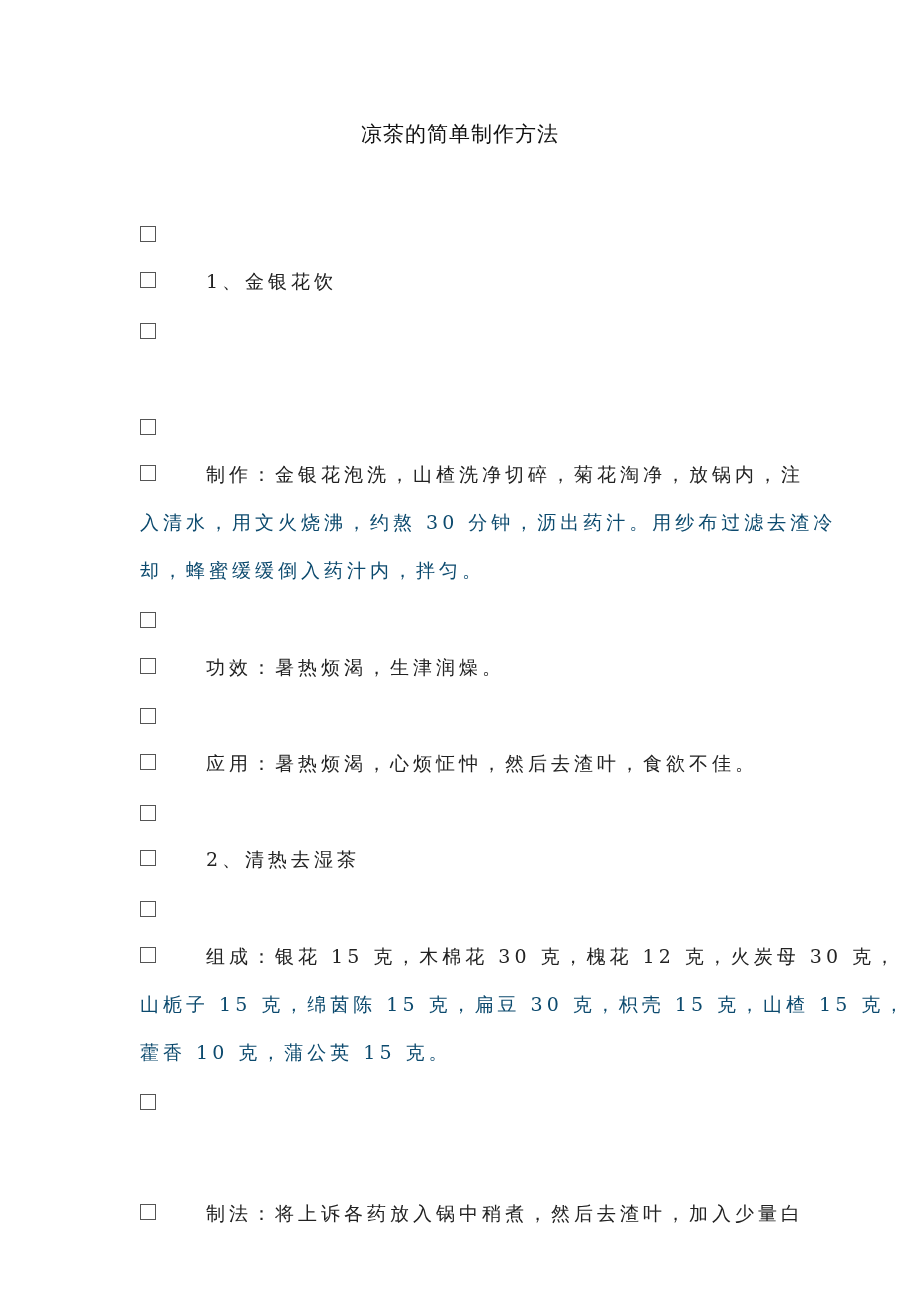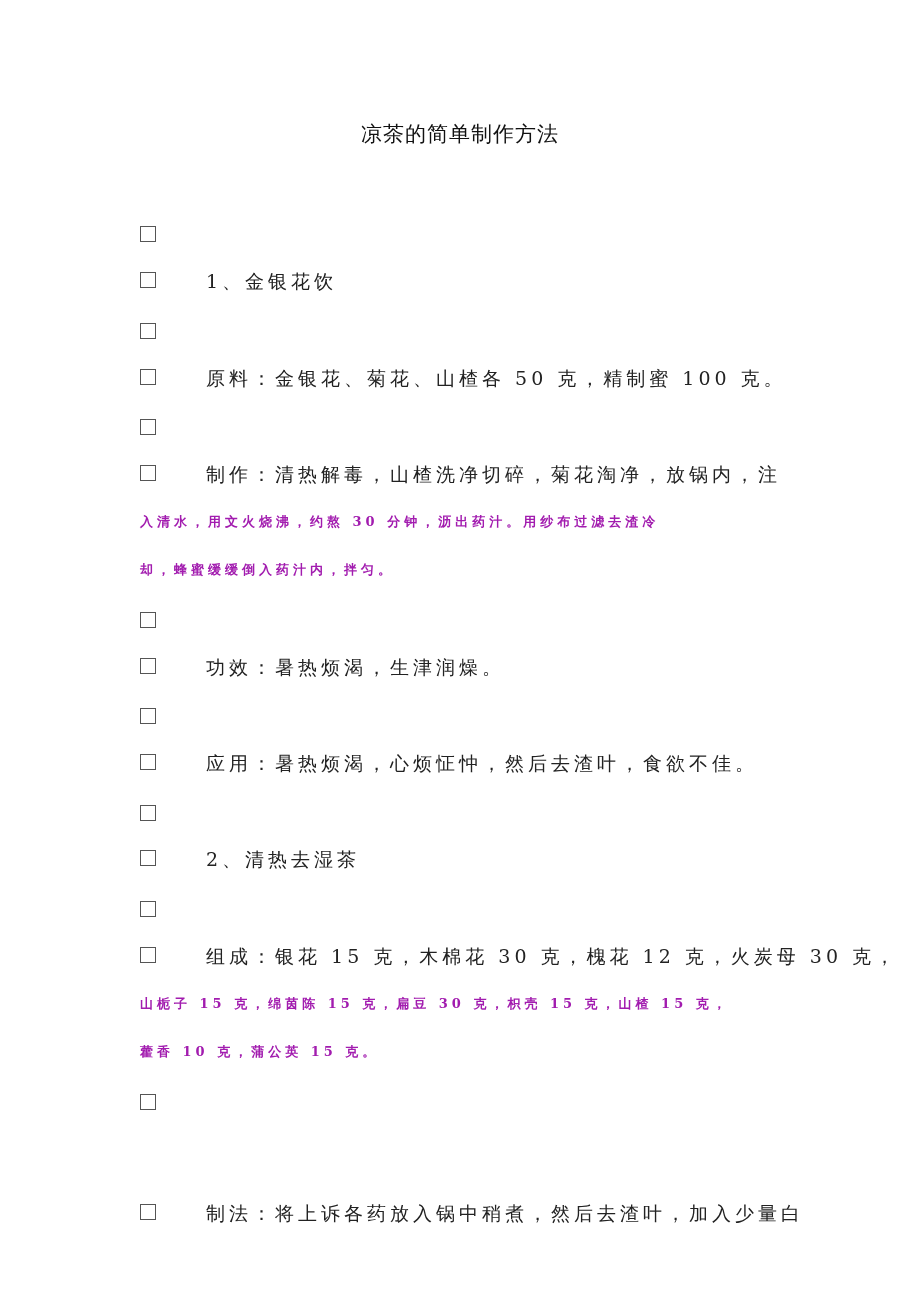--- a/index.html
+++ b/index.html
@@ -54,26 +54,25 @@
     .text {
       position: absolute;
       left: 66px;
       top: 0;
       letter-spacing: 4px;
       text-align: right;
     }
     .cont {
       position: absolute;
       left: 140px;
-      font-size: 13px;
+      font-size: 19px;
       line-height: 30px;
       white-space: nowrap;
       letter-spacing: 4px;
-      color: #a21caf;
-      font-weight: bold;
+      color: #0c4a6e;
     }
   </style>
 </head>
 <body>
 
 <div class="page">
 
   <div class="title">凉茶的简单制作方法</div>
 
   <div class="line" style="top:220px">
@@ -84,33 +83,29 @@
   <div class="line" style="top:266px">
     <span class="box"></span>
     <span class="text">1、金银花饮</span>
   </div>
 
   <div class="line" style="top:317px">
     <span class="box"></span>
     <span class="text"></span>
   </div>
 
-  <div class="line" style="top:363px">
-    <span class="box"></span>
-    <span class="text">原料：金银花、菊花、山楂各 50 克，精制蜜 100 克。</span>
-  </div>
 
   <div class="line" style="top:413px">
     <span class="box"></span>
     <span class="text"></span>
   </div>
 
   <div class="line" style="top:459px">
     <span class="box"></span>
-    <span class="text">制作：清热解毒，山楂洗净切碎，菊花淘净，放锅内，注</span>
+    <span class="text">制作：金银花泡洗，山楂洗净切碎，菊花淘净，放锅内，注</span>
   </div>
   <div class="cont" style="top:507px">入清水，用文火烧沸，约熬 30 分钟，沥出药汁。用纱布过滤去渣冷</div>
   <div class="cont" style="top:555px">却，蜂蜜缓缓倒入药汁内，拌匀。</div>
 
   <div class="line" style="top:606px">
     <span class="box"></span>
     <span class="text"></span>
   </div>
 
   <div class="line" style="top:652px">

